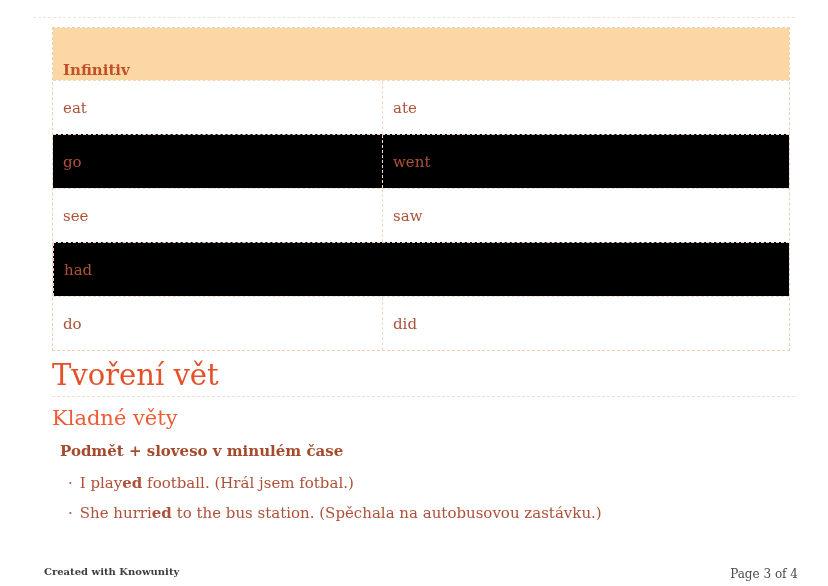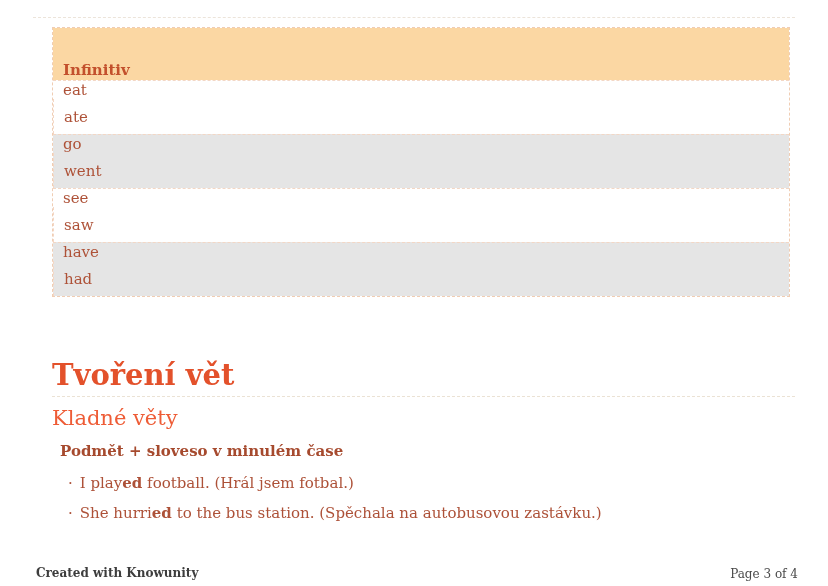--- a/index.html
+++ b/index.html
@@ -16,40 +16,40 @@
     position: absolute; top: 17px; left: 33px; width: 762px;
     border-top: 1px dashed #ece4da;
   }
 
   
   .verb-table {
     position: absolute; top: 27px; left: 52px; width: 738px;
     border: 1px dashed #f0cdb3;
     box-sizing: border-box;
   }
-  .tr { display: flex; height: 53px; flex-direction: column; }
+  .tr { display: flex; height: 53px; }
   .thead { display: flex; height: 52px; background: #fbd7a3; }
   .tr + .tr, .thead + .tr { border-top: 1px dashed #f3d7c5; }
   .th, .td {
     box-sizing: border-box;
     display: flex; align-items: center;
     padding-left: 10px;
     font-size: 15px;
   }
   .th { font-weight: bold; color: #c3502c; margin-top: 32px; }
   .td { color: #ae5238; }
   .col1 { width: 329px; flex: none; }
   .col2 { flex: 1; border-left: 1px dashed #f3d7c5; }
   .thead .col2 { border-left: 1px dashed #f5d0a2; }
-  .row-alt { background: #e5e5e5; }
+  .row-alt { background: #000000; }
 
   
   .h1 {
     position: absolute; top: 358px; left: 52px;
-    font-size: 29px; font-weight: bold; color: #e3512b;
+    font-size: 29px; font-weight: normal; color: #e3512b;
     line-height: 34px;
   }
   .h1-rule {
     position: absolute; top: 396px; left: 52px; width: 743px;
     border-top: 1px dashed #ebe2d4;
   }
   .h2 {
     position: absolute; top: 405px; left: 52px;
     font-size: 21px; font-weight: normal; color: #ee5c36;
     line-height: 26px;
@@ -64,22 +64,22 @@
   .bullets {
     position: absolute; top: 468px; left: 68px; right: 30px;
     font-size: 15px; color: #ad5138;
   }
   .bullet-item { line-height: 30px; height: 30px; white-space: pre-wrap; }
   .bullet-item .dot { margin-right: 7px; }
   .bullet-item b { font-weight: bold; }
 
   
   .footer-left {
-    position: absolute; top: 566px; left: 36px;
-    font-size: 12px; font-weight: bold; color: #3d3d3d;
+    position: absolute; top: 566px; left: 44px;
+    font-size: 10px; font-weight: bold; color: #3d3d3d;
   }
   .footer-right {
     position: absolute; top: 567px; right: 30px;
     font-size: 12px; color: #4a4a4a;
   }
 </style>
 </head>
 <body>
 
 <div class="page">
@@ -96,22 +96,25 @@
     </div>
     <div class="tr row-alt">
       <div class="td col1">go</div>
       <div class="td col2">went</div>
     </div>
     <div class="tr">
       <div class="td col1">see</div>
       <div class="td col2">saw</div>
     </div>
     <div class="tr row-alt">
-      <div class="td col1">have</div>
       <div class="td col2">had</div>
+    </div>
+    <div class="tr">
+      <div class="td col1">do</div>
+      <div class="td col2">did</div>
     </div>
   </div>
 
   <div class="h1">Tvoření vět</div>
   <div class="h1-rule"></div>
   <div class="h2">Kladné věty</div>
   <div class="h3">Podmět + sloveso v minulém čase</div>
 
   <div class="bullets">
     <div class="bullet-item"><span class="dot">·</span><span>I play</span><b>ed</b><span> football. (Hrál jsem fotbal.)</span></div>

